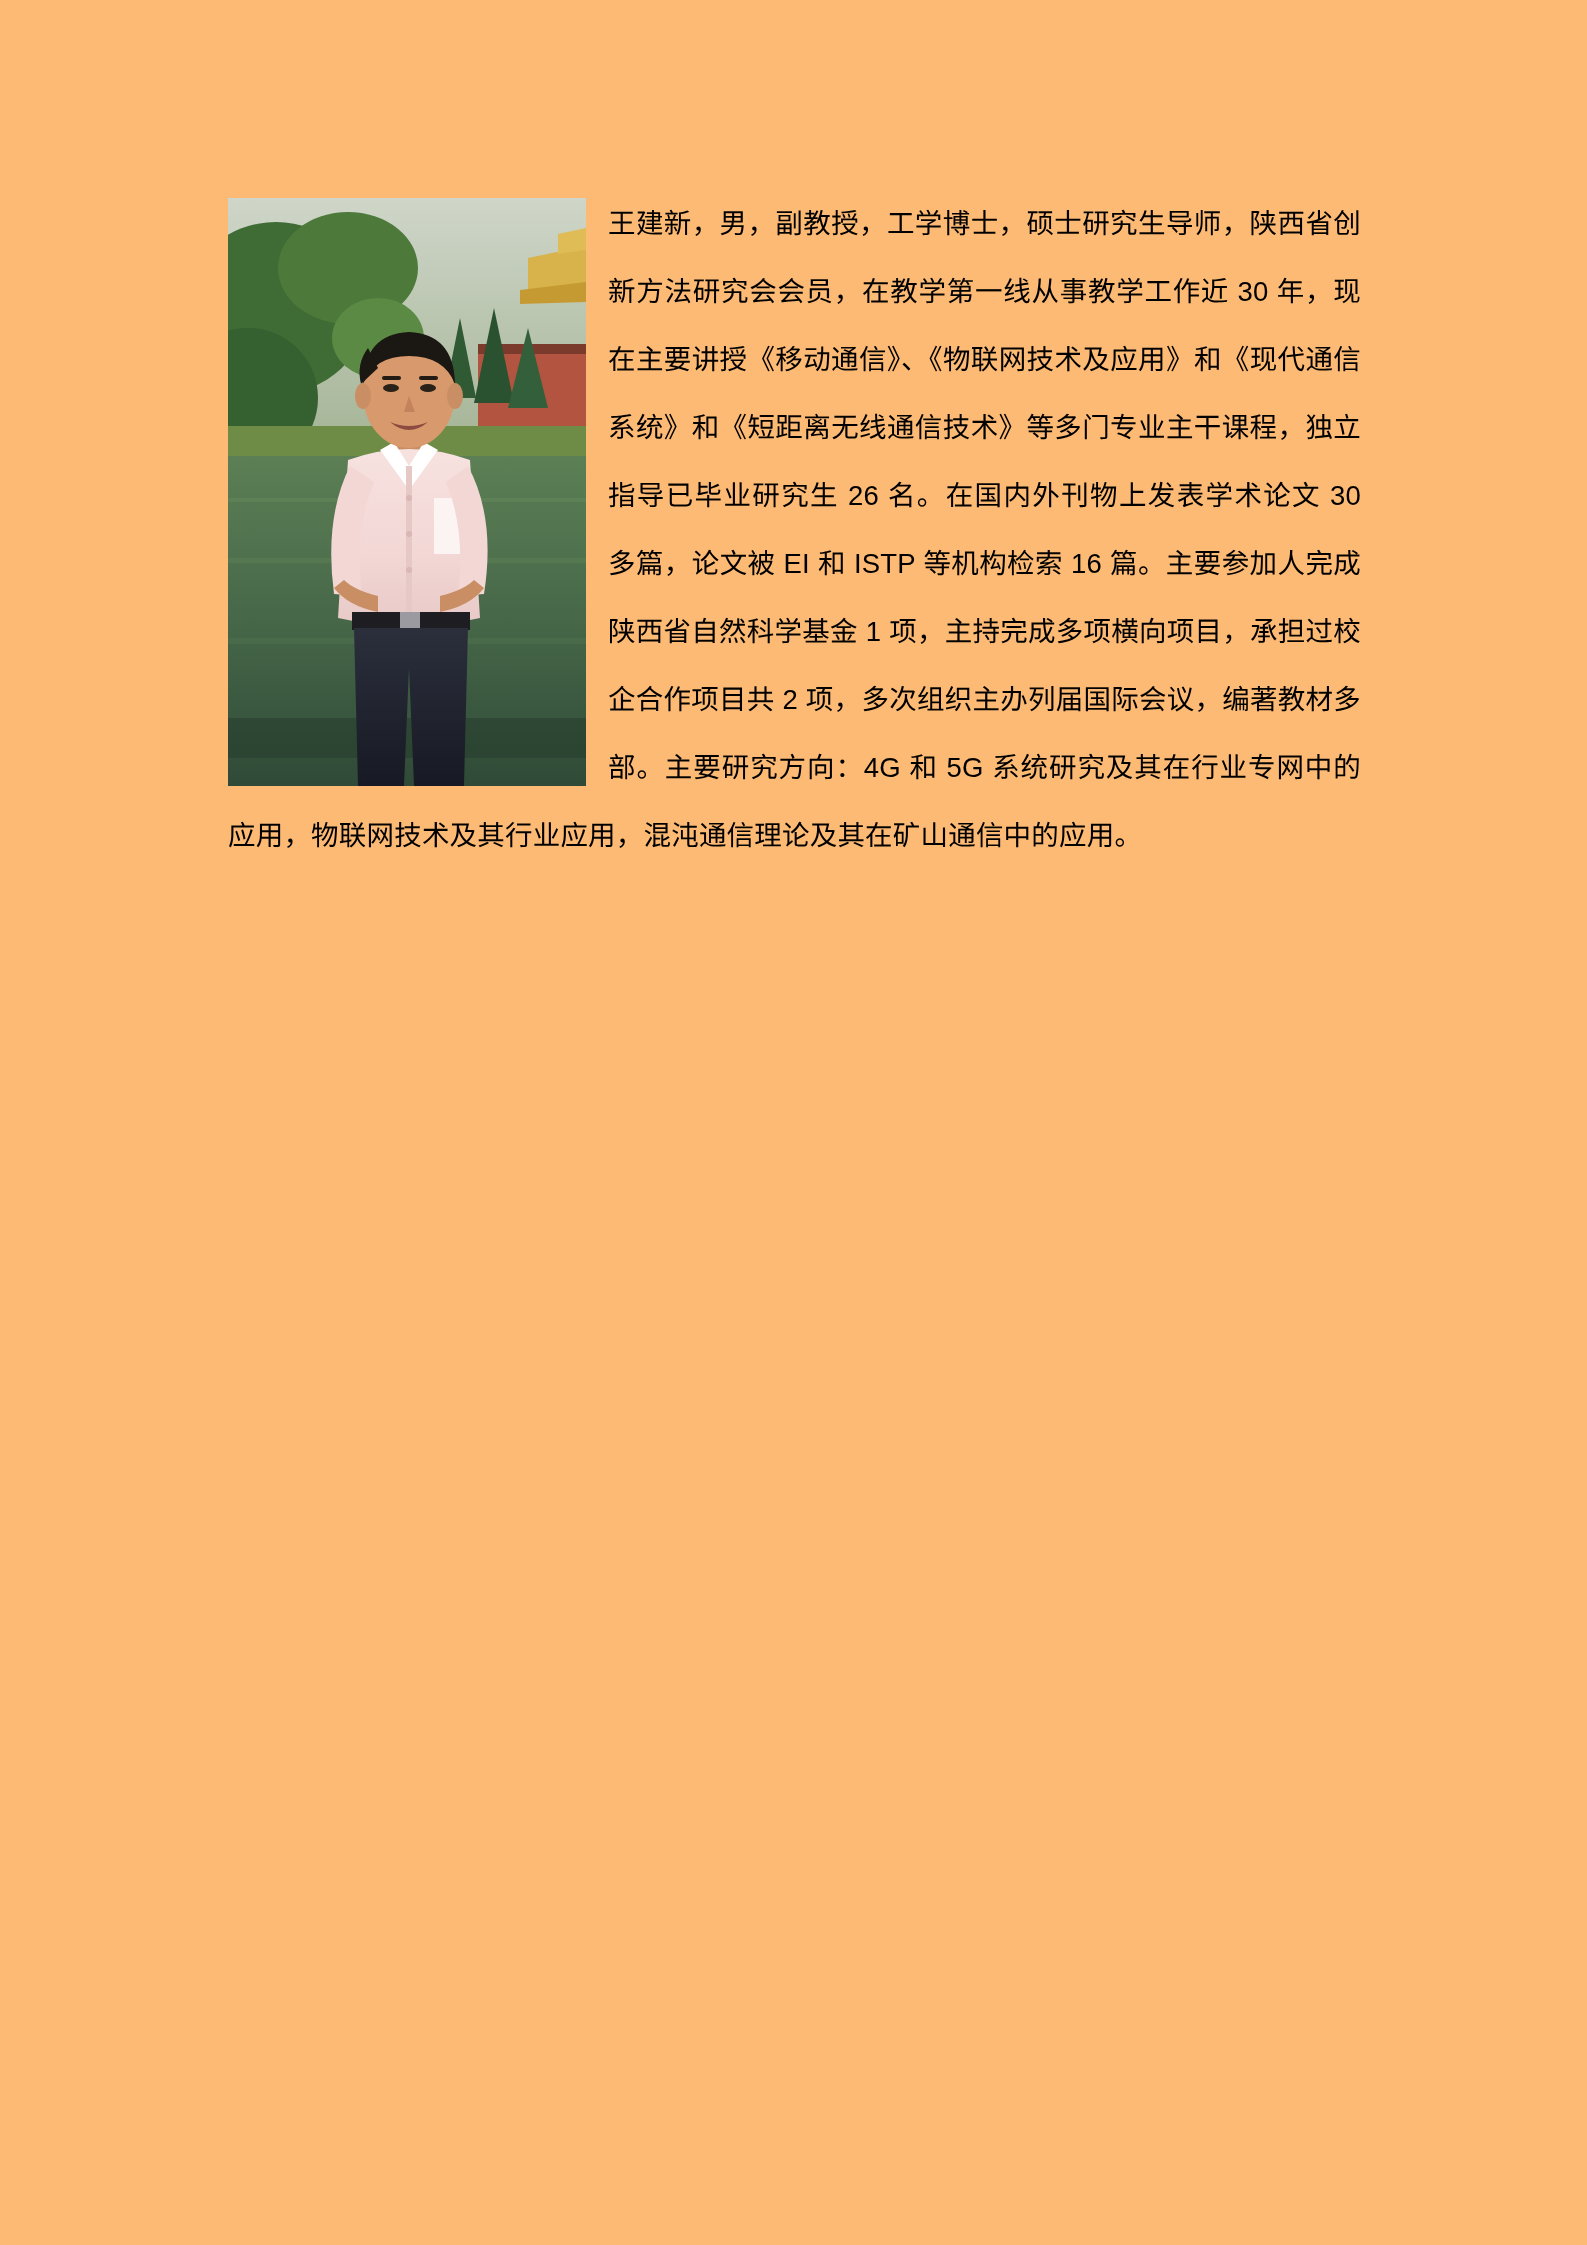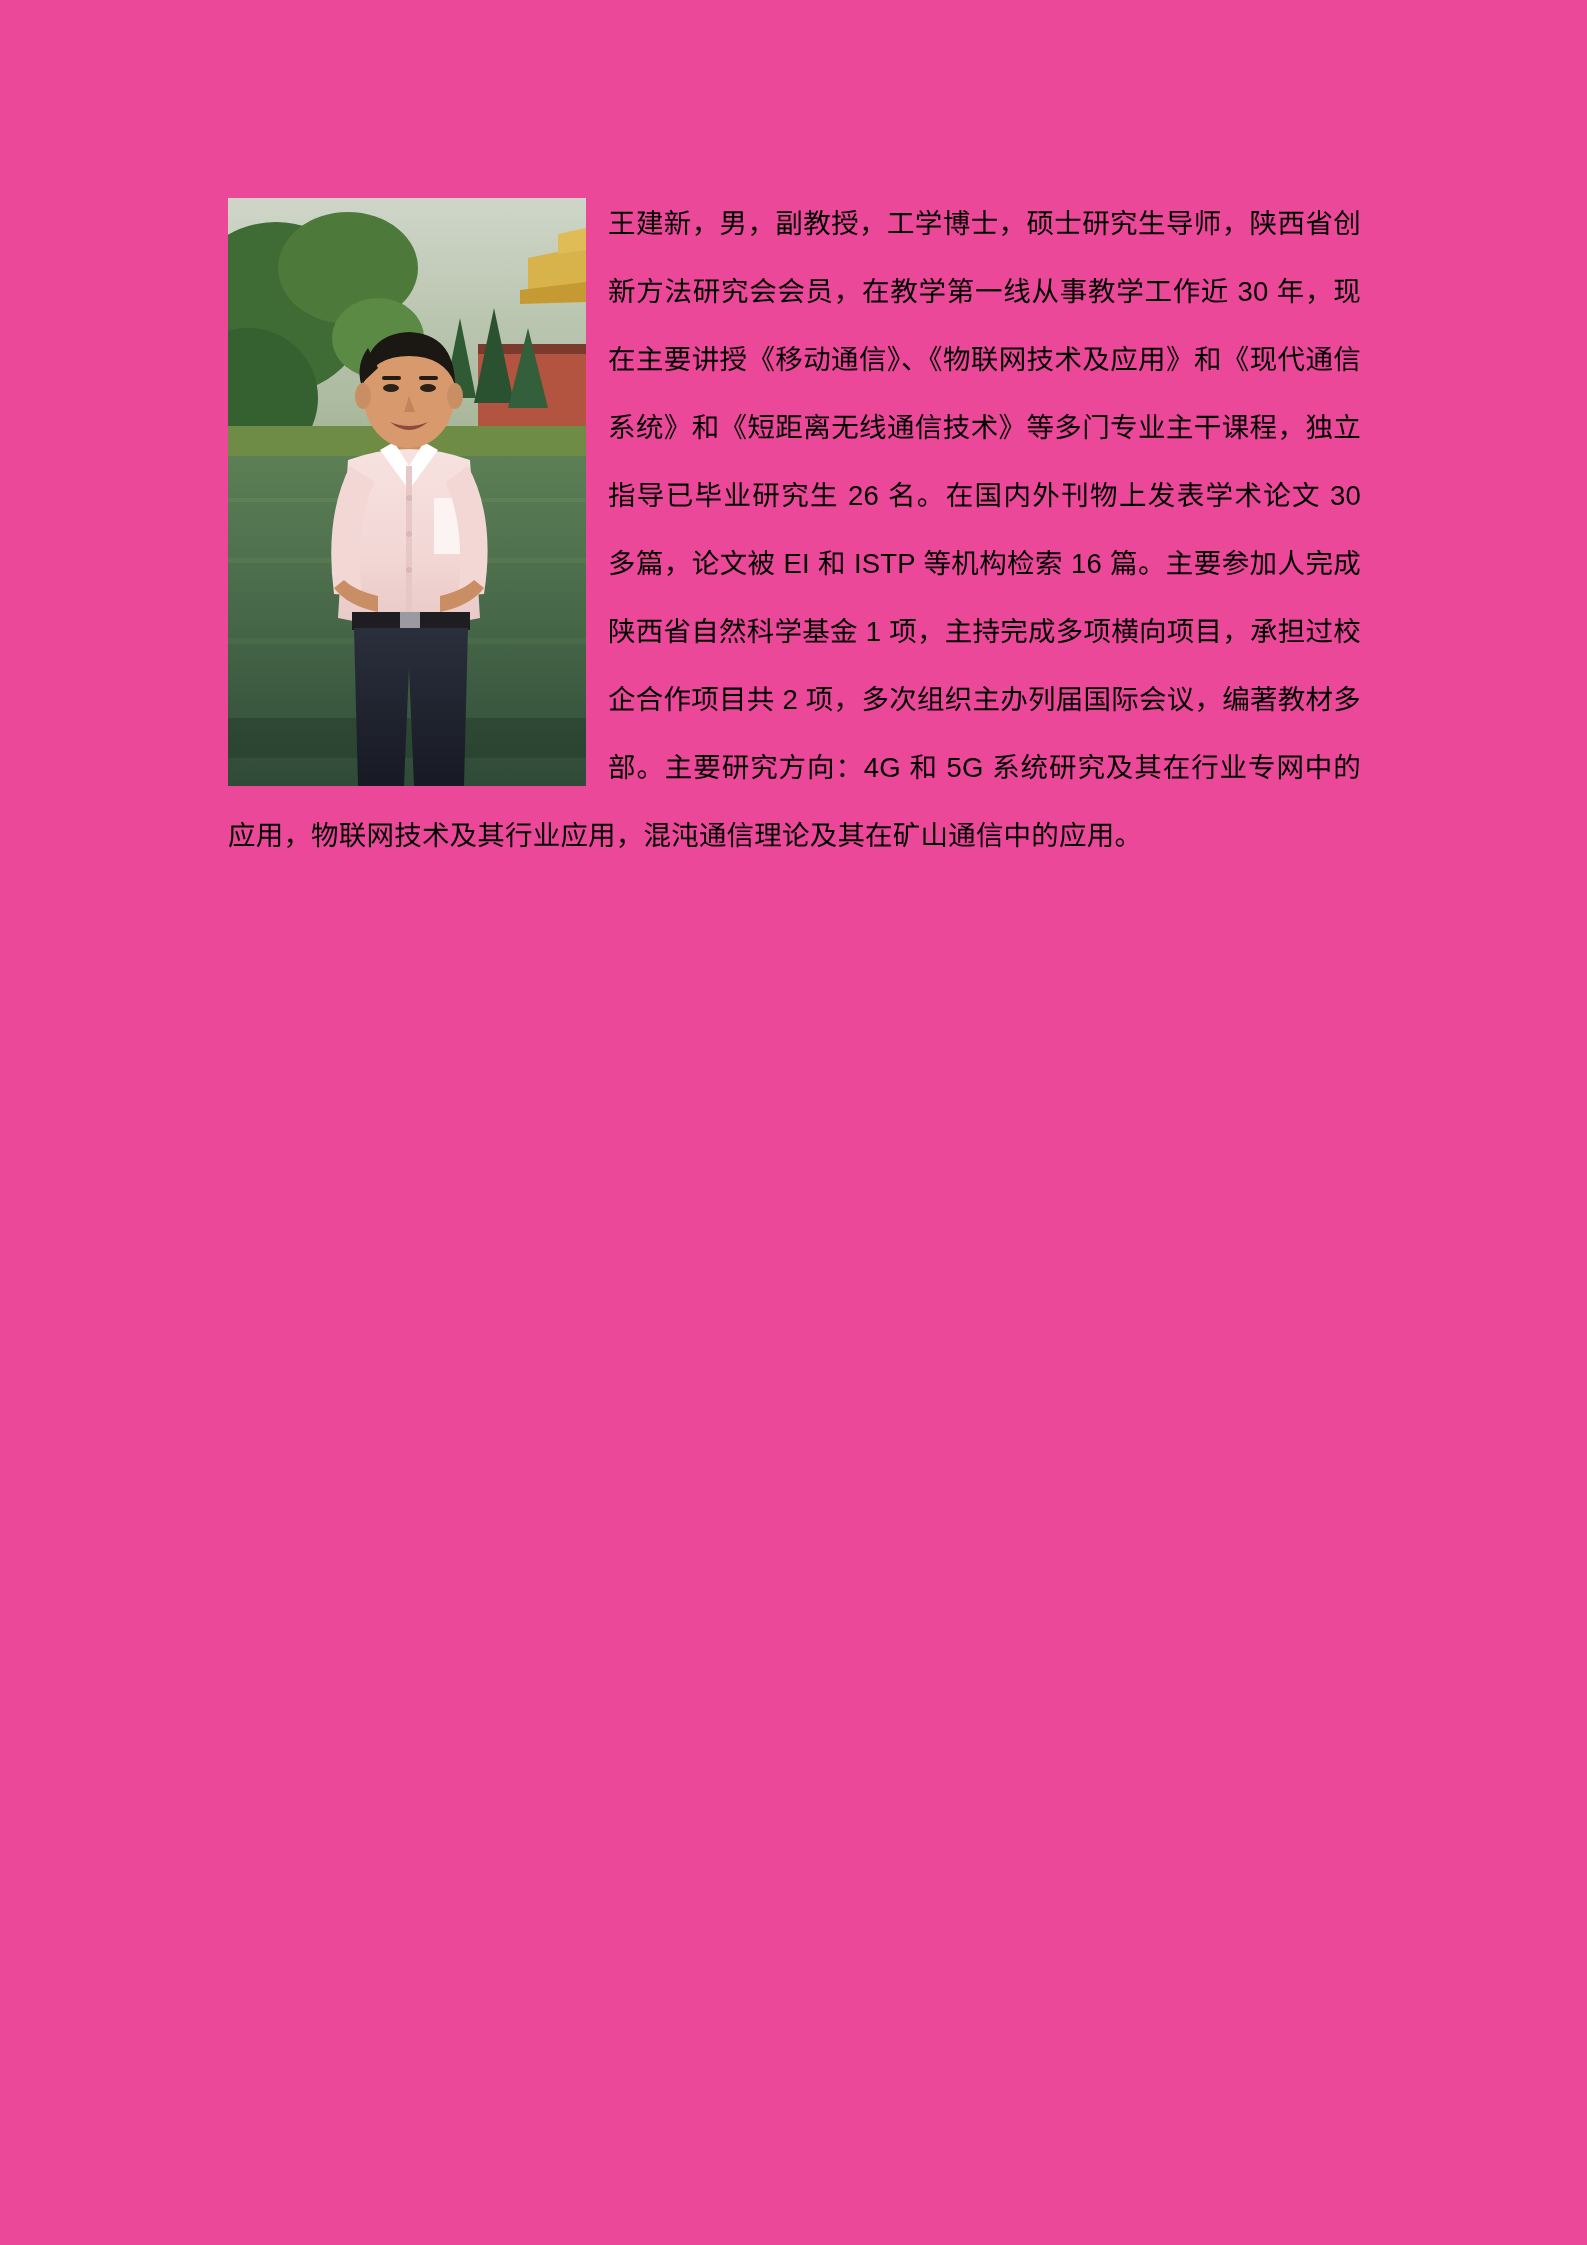--- a/index.html
+++ b/index.html
@@ -13,21 +13,21 @@
     height: 2245px;
     font-family: "Liberation Sans", "DejaVu Sans", sans-serif;
     color: #000000;
     position: relative;
     overflow: hidden;
   }
 
   .page {
     position: absolute;
     inset: 0;
-    background: #ec4899;
+    background: #fdba74;
   }
 
   .content {
     position: absolute;
     left: 228px;
     top: 190px;
     width: 1133px;
   }
 
   

